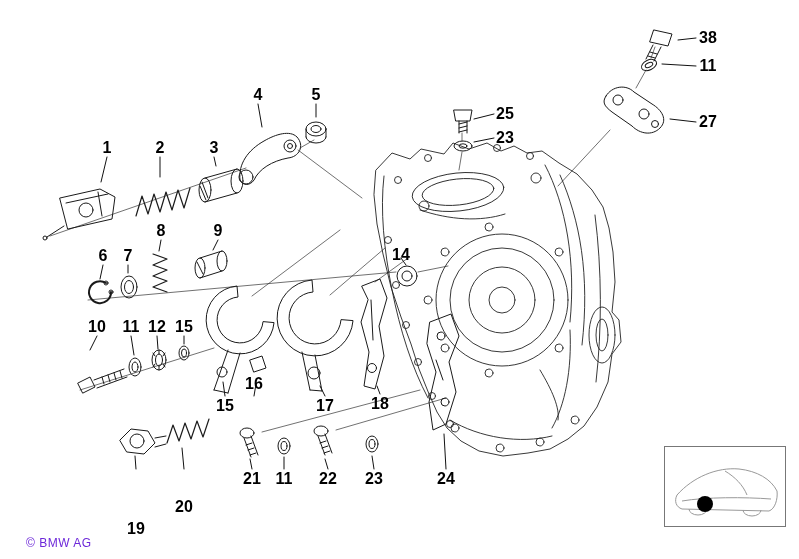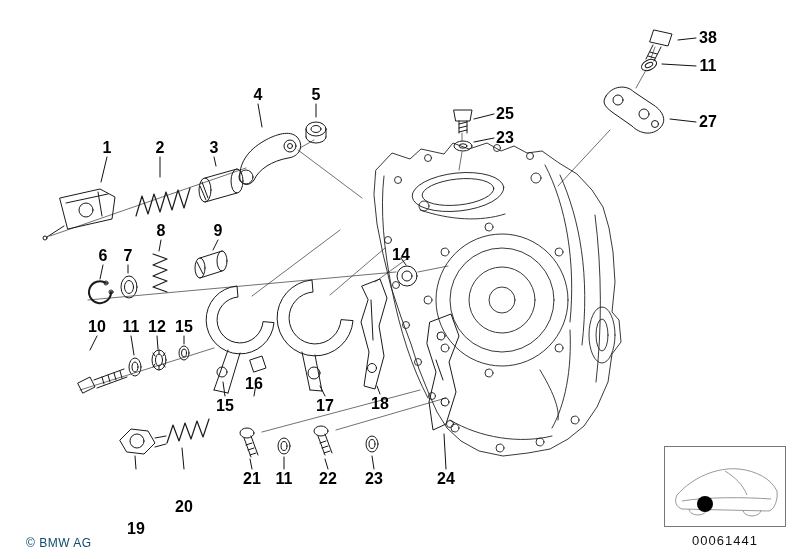--- a/index.html
+++ b/index.html
@@ -18,21 +18,21 @@
     transform:translate(-50%,-50%);
     font-weight:bold;
     font-size:16px;
     line-height:1;
     color:#000;
     font-family:"Liberation Sans", sans-serif;
     white-space:nowrap;
   }
   .copyright {
     position:absolute; left:26px; top:536px;
-    font-size:12px; color:#0c4a6e; letter-spacing:0.5px;
+    font-size:12px; color:#6d28d9; letter-spacing:0.5px;
   }
   .diagram-id {
     position:absolute; left:664px; top:533px; width:122px;
     text-align:center; font-size:13px; color:#111; letter-spacing:1px;
   }
   .thumb-box {
     position:absolute; left:664px; top:446px; width:122px; height:81px;
     border:1px solid #777; background:#fff;
   }
   .thumb-box svg { display:block; }
@@ -317,15 +317,14 @@
       <path d="M12,48 C28,30 52,20 74,22 C92,24 106,32 112,44"></path>
       <path d="M12,48 C9,54 11,60 17,62 L104,64 C110,62 113,52 112,44"></path>
       <path d="M60,24 C70,30 78,38 82,48"></path>
       <path d="M17,54 C40,50 80,50 106,52"></path>
       <path d="M24,62 a9,6 0 1 0 18,0"></path>
       <path d="M78,63 a9,6 0 1 0 18,0"></path>
       <circle cx="40" cy="57" r="8" fill="#000" stroke="none"></circle>
     </svg>
   </div>
 
-  <div class="diagram-id">00061441</div>
 
 </div>
 
 </body></html>

